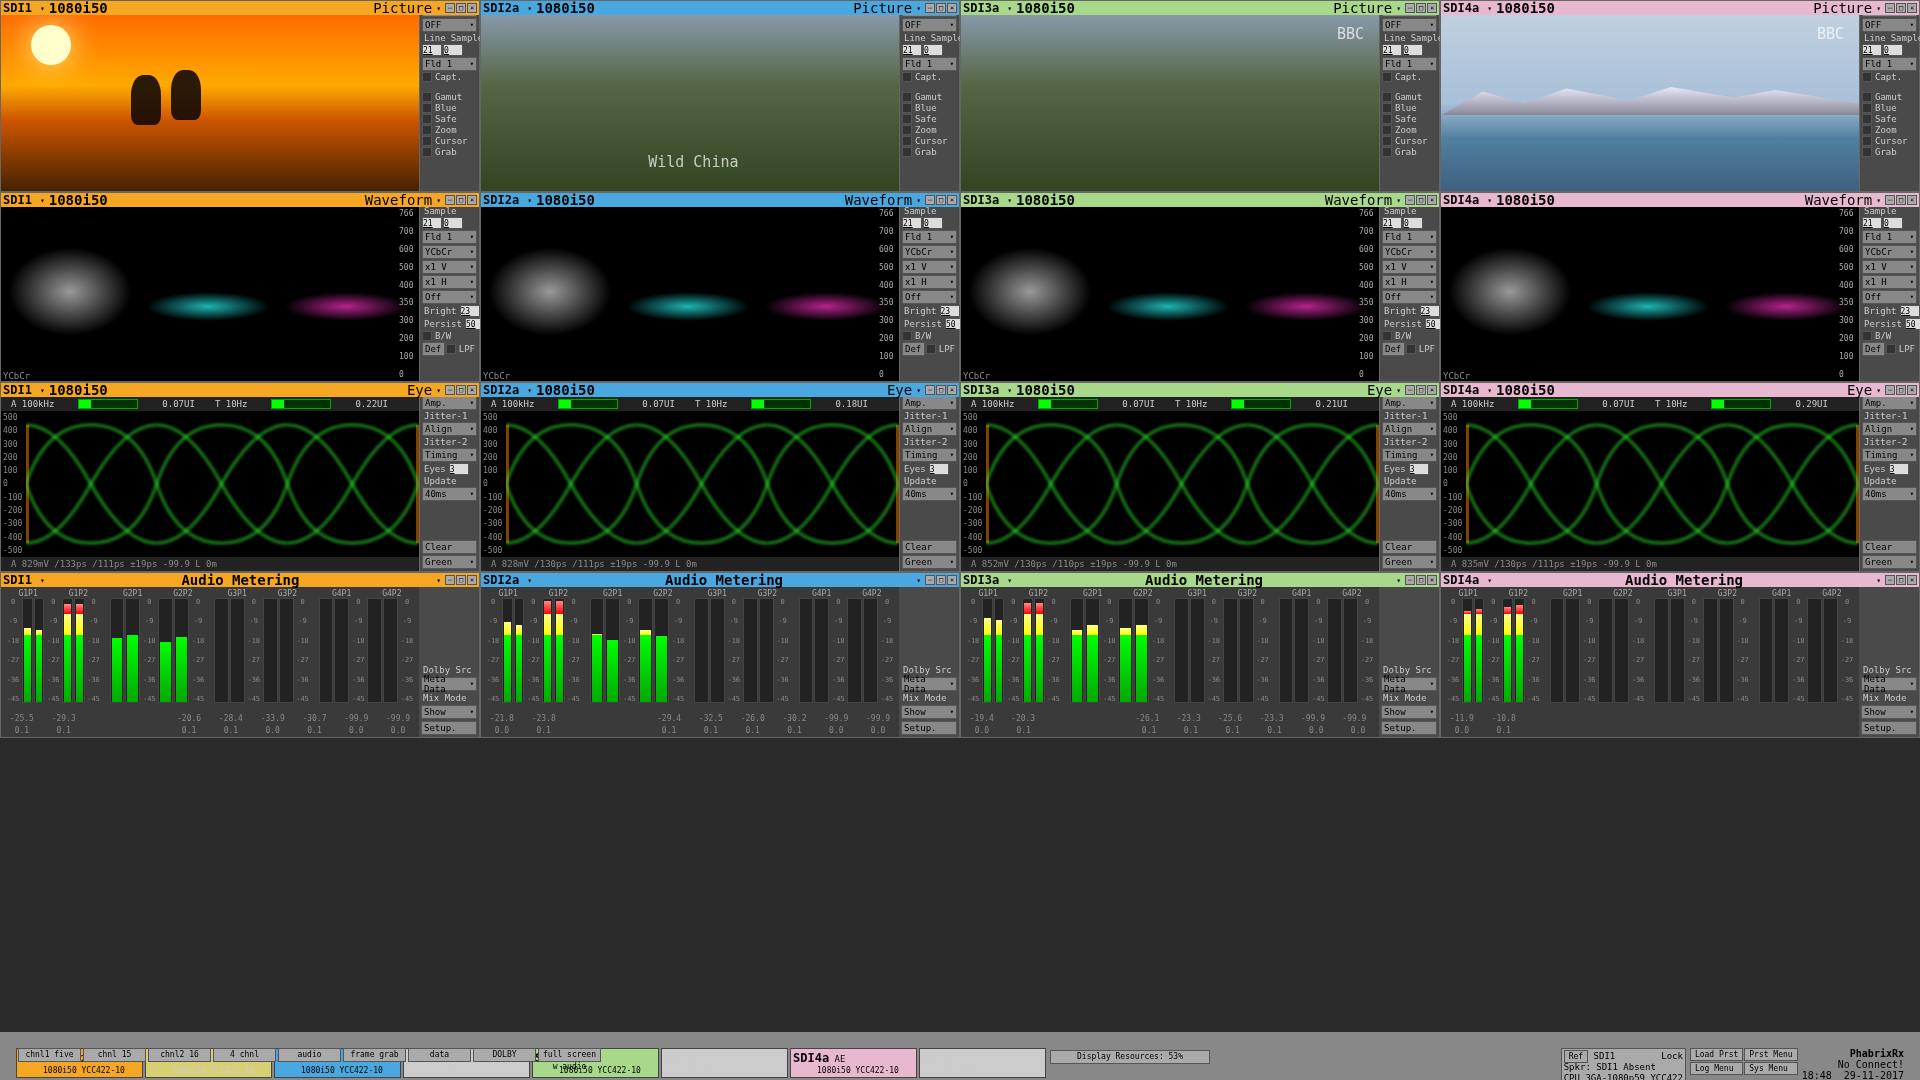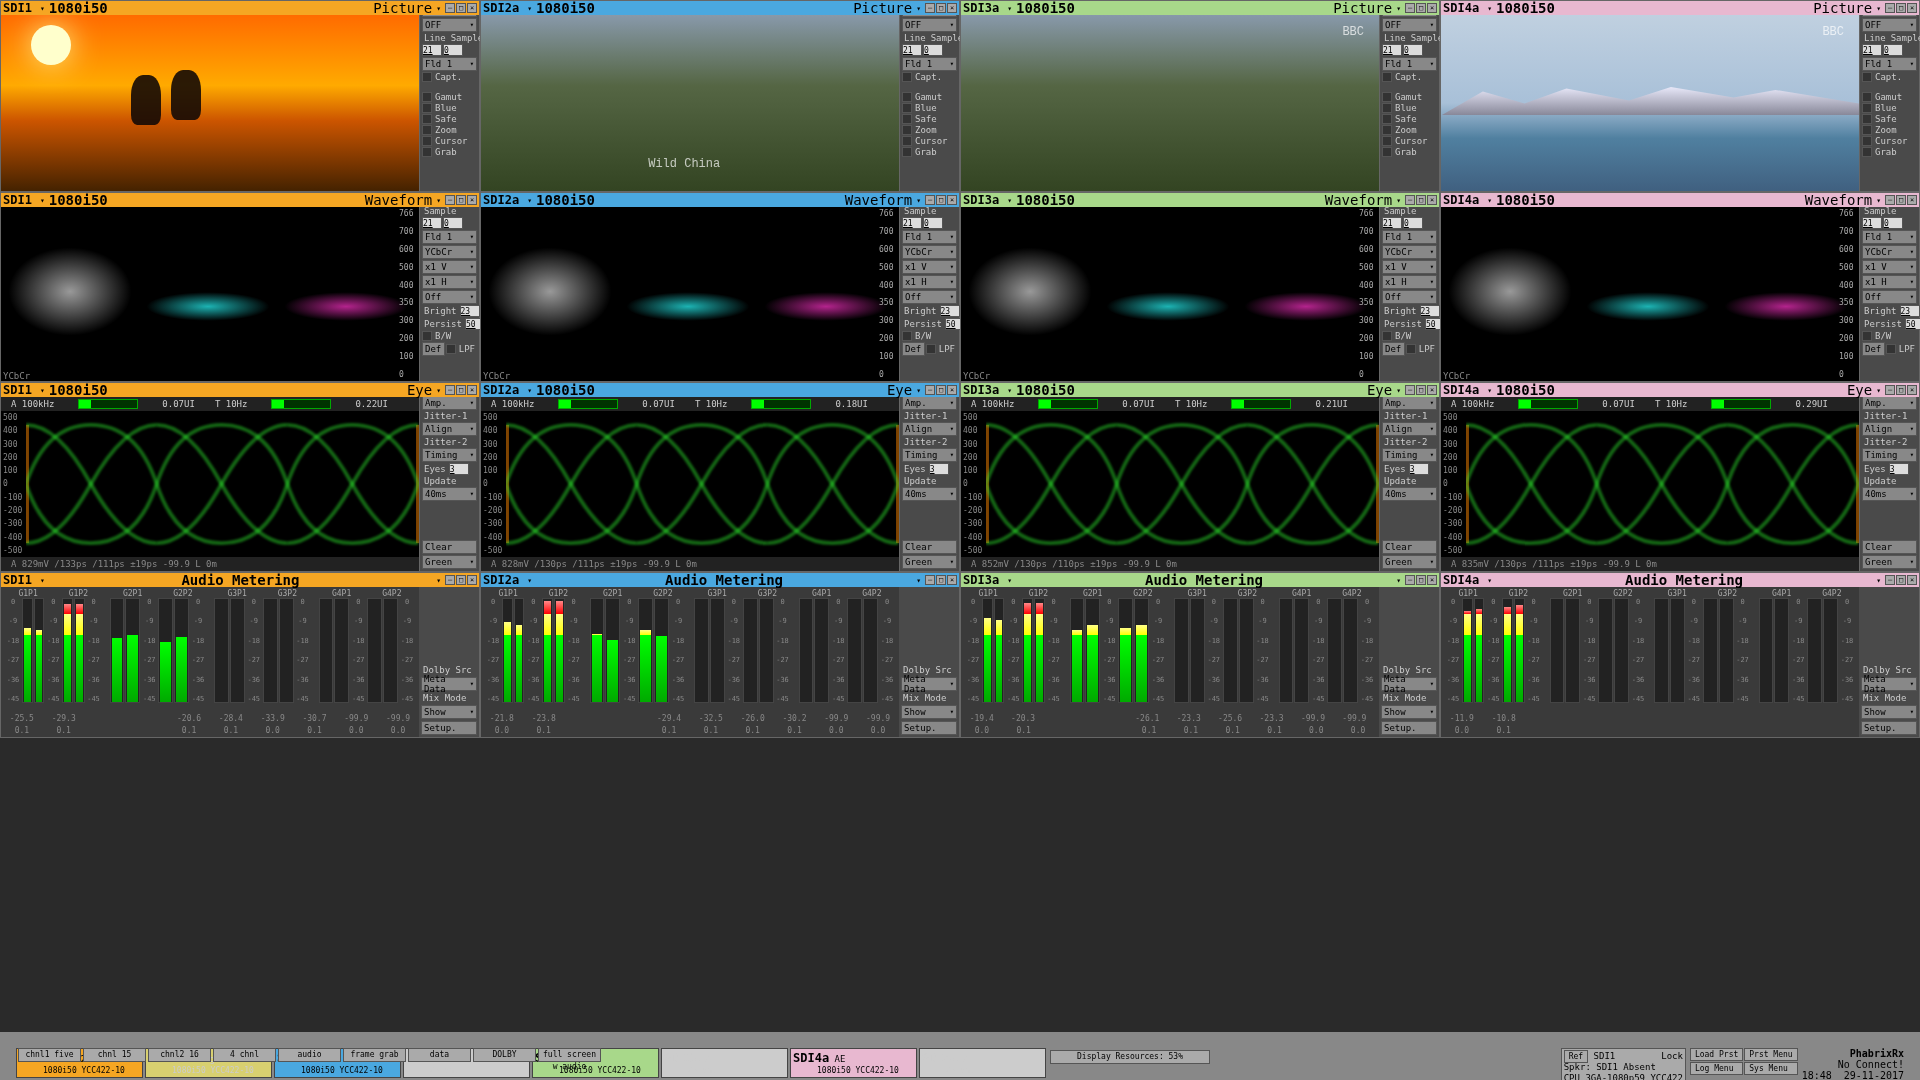--- a/index.html
+++ b/index.html
@@ -25,21 +25,21 @@
 .side-row { display:flex; gap:1px; align-items:center; }
 .side-row input { width:20px; height:12px; font-size:8px; background:#ddd; border:1px solid #555;text-decoration:underline; }
 .chk { width:10px; height:10px; border:1px solid #555; background:#333; }
 .pic-content { position:absolute; top:14px; left:0; right:0; bottom:0; }
 .pic1 { background:linear-gradient(180deg,#ff6b00 0%,#ffaa00 40%,#cc5500 60%,#442200 100%); }
 .sun { position:absolute; top:10px; left:30px; width:40px; height:40px; background:#ffffcc; border-radius:50%; box-shadow:0 0 30px #ffee88; }
 .bird { position:absolute; width:30px; height:50px; background:rgba(20,10,5,0.9); top:60px; border-radius:40% 40% 20% 20%; }
 .pic2,.pic3 { background:linear-gradient(180deg,#8899aa 0%,#556644 40%,#334422 100%); }
 .pic4 { background:linear-gradient(180deg,#c0d0e0 0%,#a8c0d8 50%,#5080a0 70%,#406080 100%); }
 .snow-mtn { position:absolute; top:40%; left:0; right:0; height:30px; background:linear-gradient(180deg,#eef 0%,#889 100%); clip-path:polygon(0 100%,10% 20%,20% 60%,30% 10%,45% 50%,55% 5%,70% 40%,80% 15%,100% 60%,100% 100%); }
-.overlay-txt { position:absolute; color:#fff; font-size:12px; opacity:0.7;font-family:Liberation Mono, monospace; }
+.overlay-txt { position:absolute; color:#fff; font-size:15px; opacity:0.7; }
 .wf-content { position:absolute; top:14px; left:0; right:0; bottom:0; }
 .wf-scale { position:absolute; right:0; top:0; bottom:0; width:20px; font-size:8px; color:#aaa; display:flex; flex-direction:column; justify-content:space-between; padding:2px 0; }
 .wf-third { position:absolute; top:10px; bottom:15px; width:33%; }
 .wf-y { left:0; }
 .wf-cb { left:33%; }
 .wf-cr { left:66%; }
 .wf-luma { position:absolute; left:5%; right:5%; height:60%; top:20%; background:radial-gradient(ellipse,rgba(255,255,255,0.6) 0%,transparent 70%); }
 .wf-cb .wf-luma { background:radial-gradient(ellipse,rgba(40,255,255,0.7) 0%,transparent 70%); height:20%; top:50%; }
 .wf-cr .wf-luma { background:radial-gradient(ellipse,rgba(255,50,200,0.7) 0%,transparent 70%); height:20%; top:50%; }
 .wf-lbl { position:absolute; bottom:0; left:2px; font-size:9px; color:#888; }

